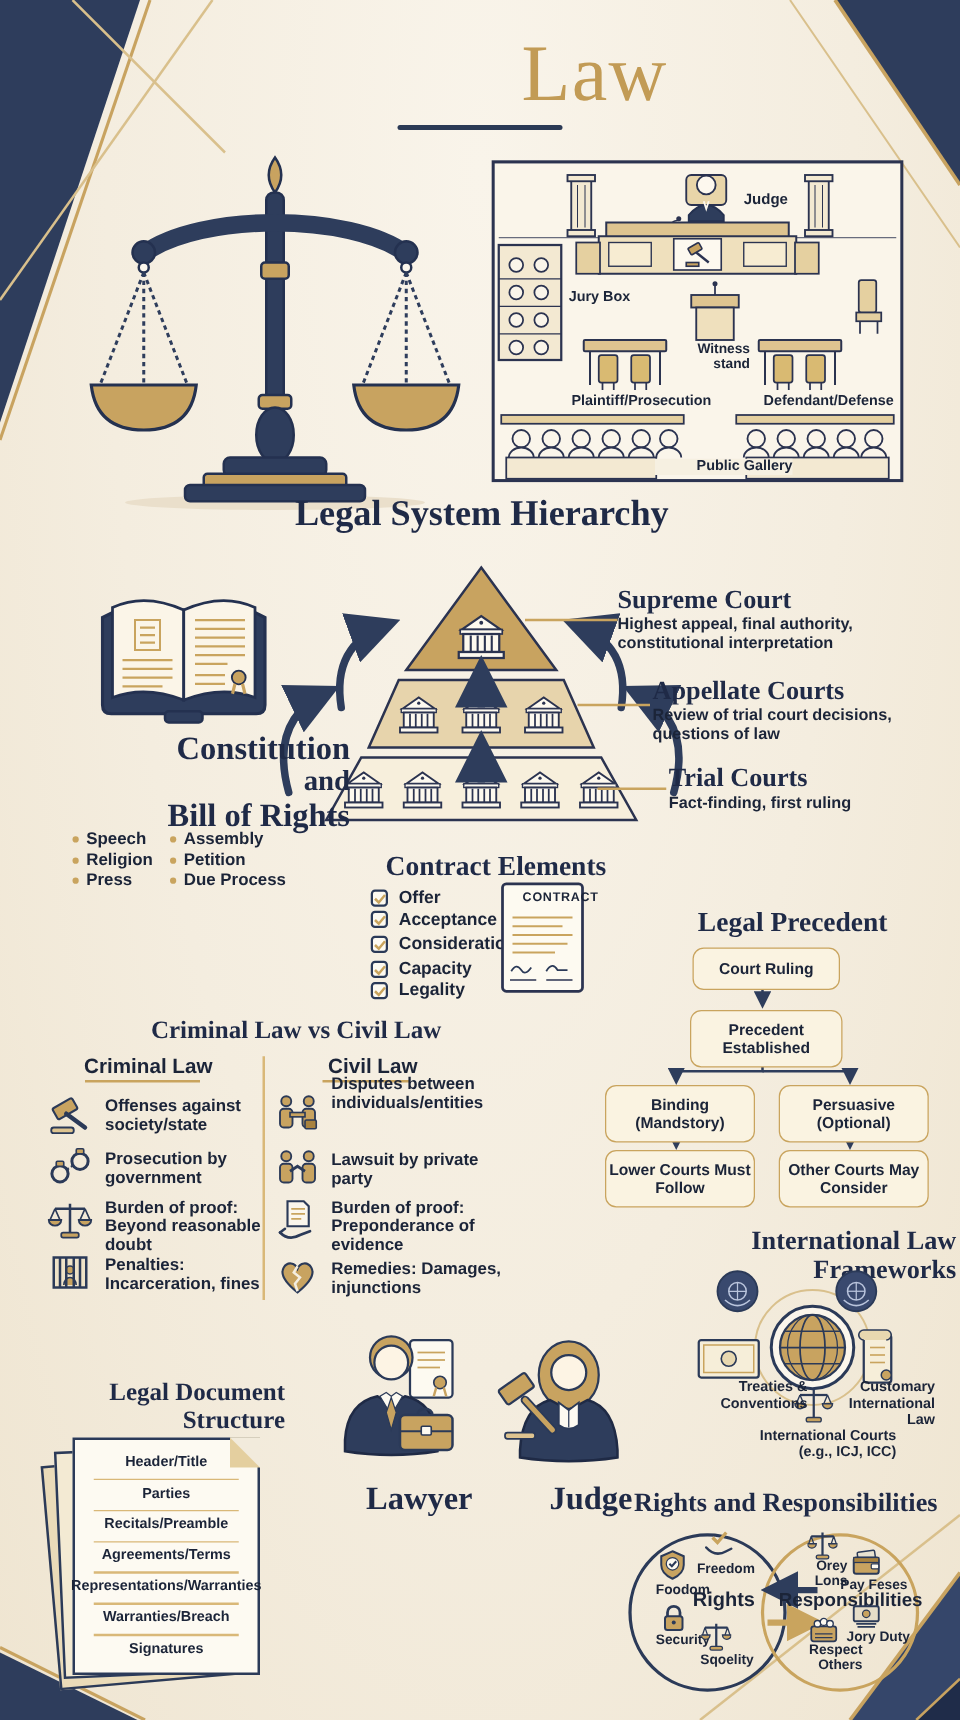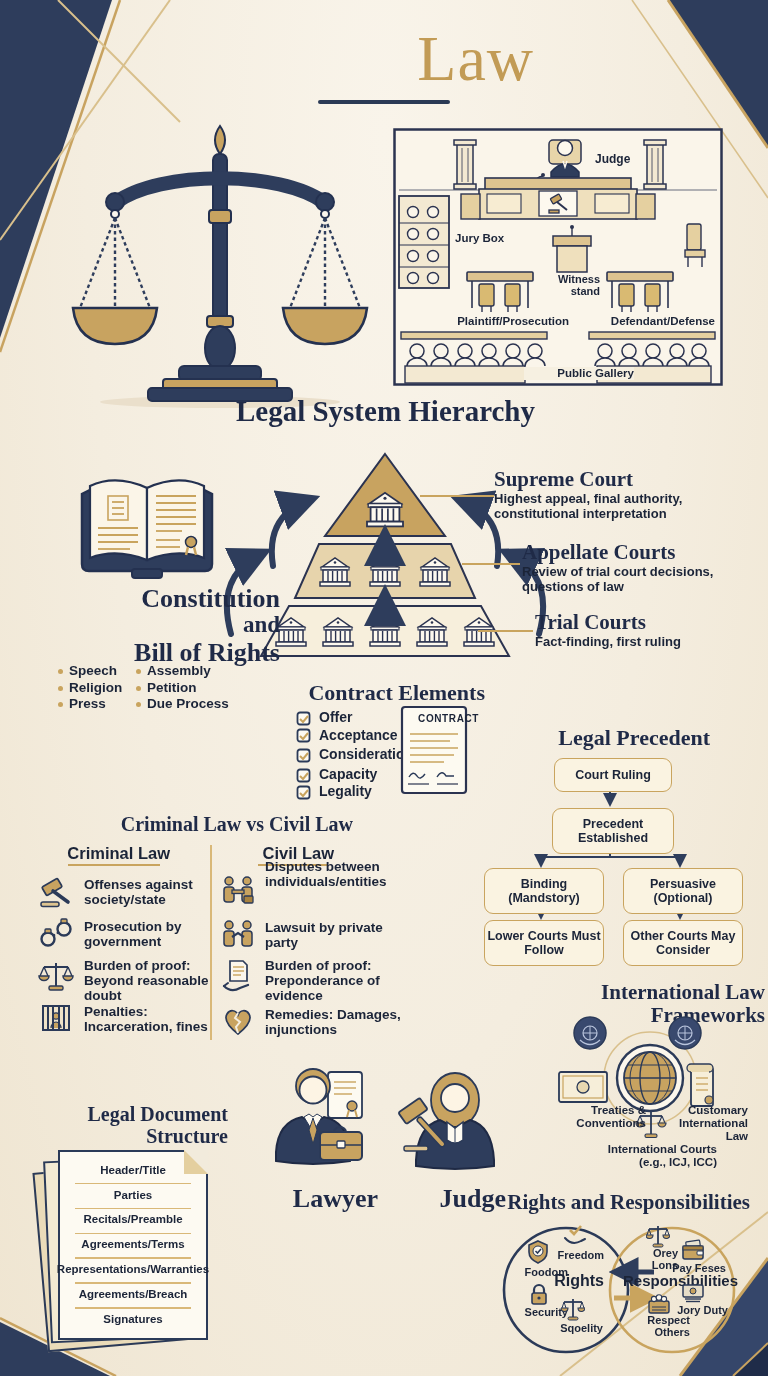--- a/index.html
+++ b/index.html
@@ -508,21 +508,21 @@
   <div class="abs ser ctr" style="left:28px;top:1103px;width:200px;font-size:20px">Legal Document</div>
   <div class="abs" style="left:40px;top:1166px;width:148px;height:176px;background:#eadbb9;border:2px solid #2b3a58;transform:rotate(-5deg)"></div>
   <div class="abs" style="left:47px;top:1158px;width:148px;height:178px;background:#f3ead3;border:2px solid #2b3a58;transform:rotate(-2.5deg)"></div>
   <div class="abs docpage" style="left:58px;top:1150px;width:142px;height:174px">
     <div class="fold"></div>
     <div class="docrow">Header/Title</div>
     <div class="docrow">Parties</div>
     <div class="docrow">Recitals/Preamble</div>
     <div class="docrow">Agreements/Terms</div>
     <div class="docrow">Representations/Warranties</div>
-    <div class="docrow">Agreements/Breach</div>
+    <div class="docrow">Warranties/Breach</div>
     <div class="docrow">Signatures</div>
   </div>
 
   <svg class="abs" style="left:268px;top:1060px" width="108" height="120" viewBox="0 0 108 120">
     <rect x="60" y="12" width="34" height="46" rx="3" fill="#fdfaf1" stroke="#2b3a58" stroke-width="1.8"></rect>
     <g stroke="#c9a45e" stroke-width="1.4">
         <line x1="66" y1="22" x2="88" y2="22"></line>
         <line x1="66" y1="28" x2="88" y2="28"></line>
         <line x1="66" y1="34" x2="84" y2="34"></line>
       </g>

